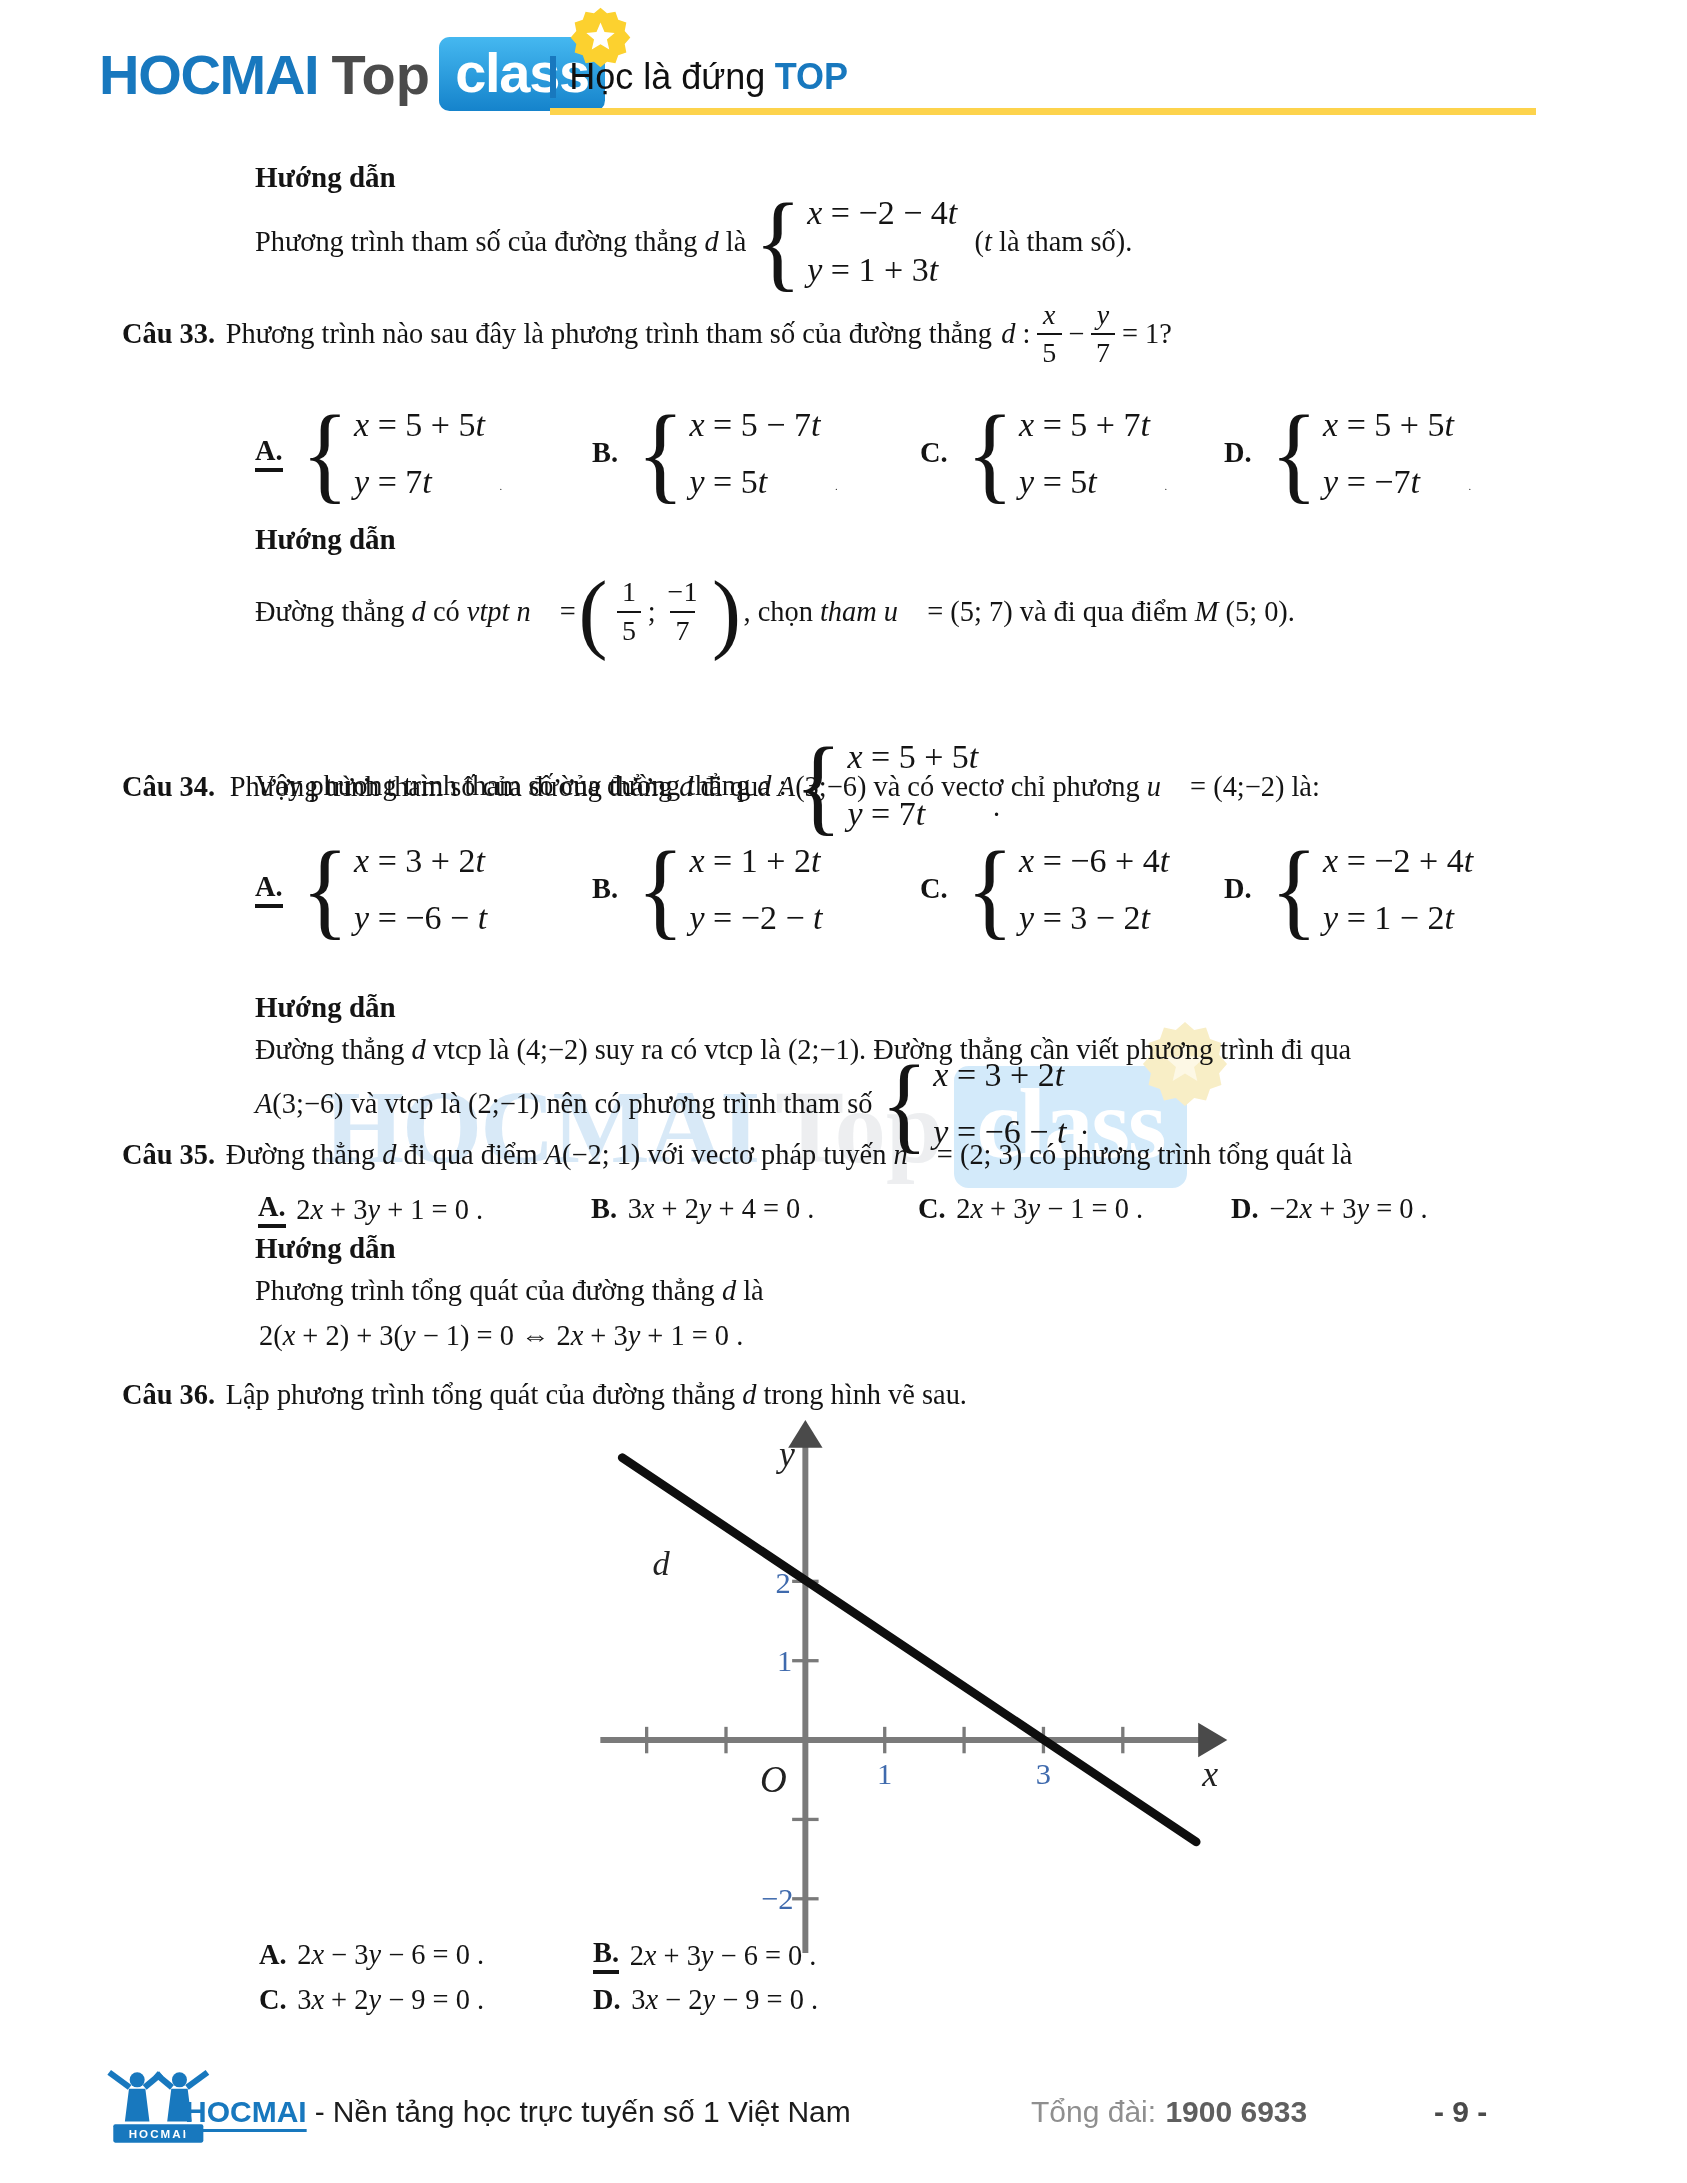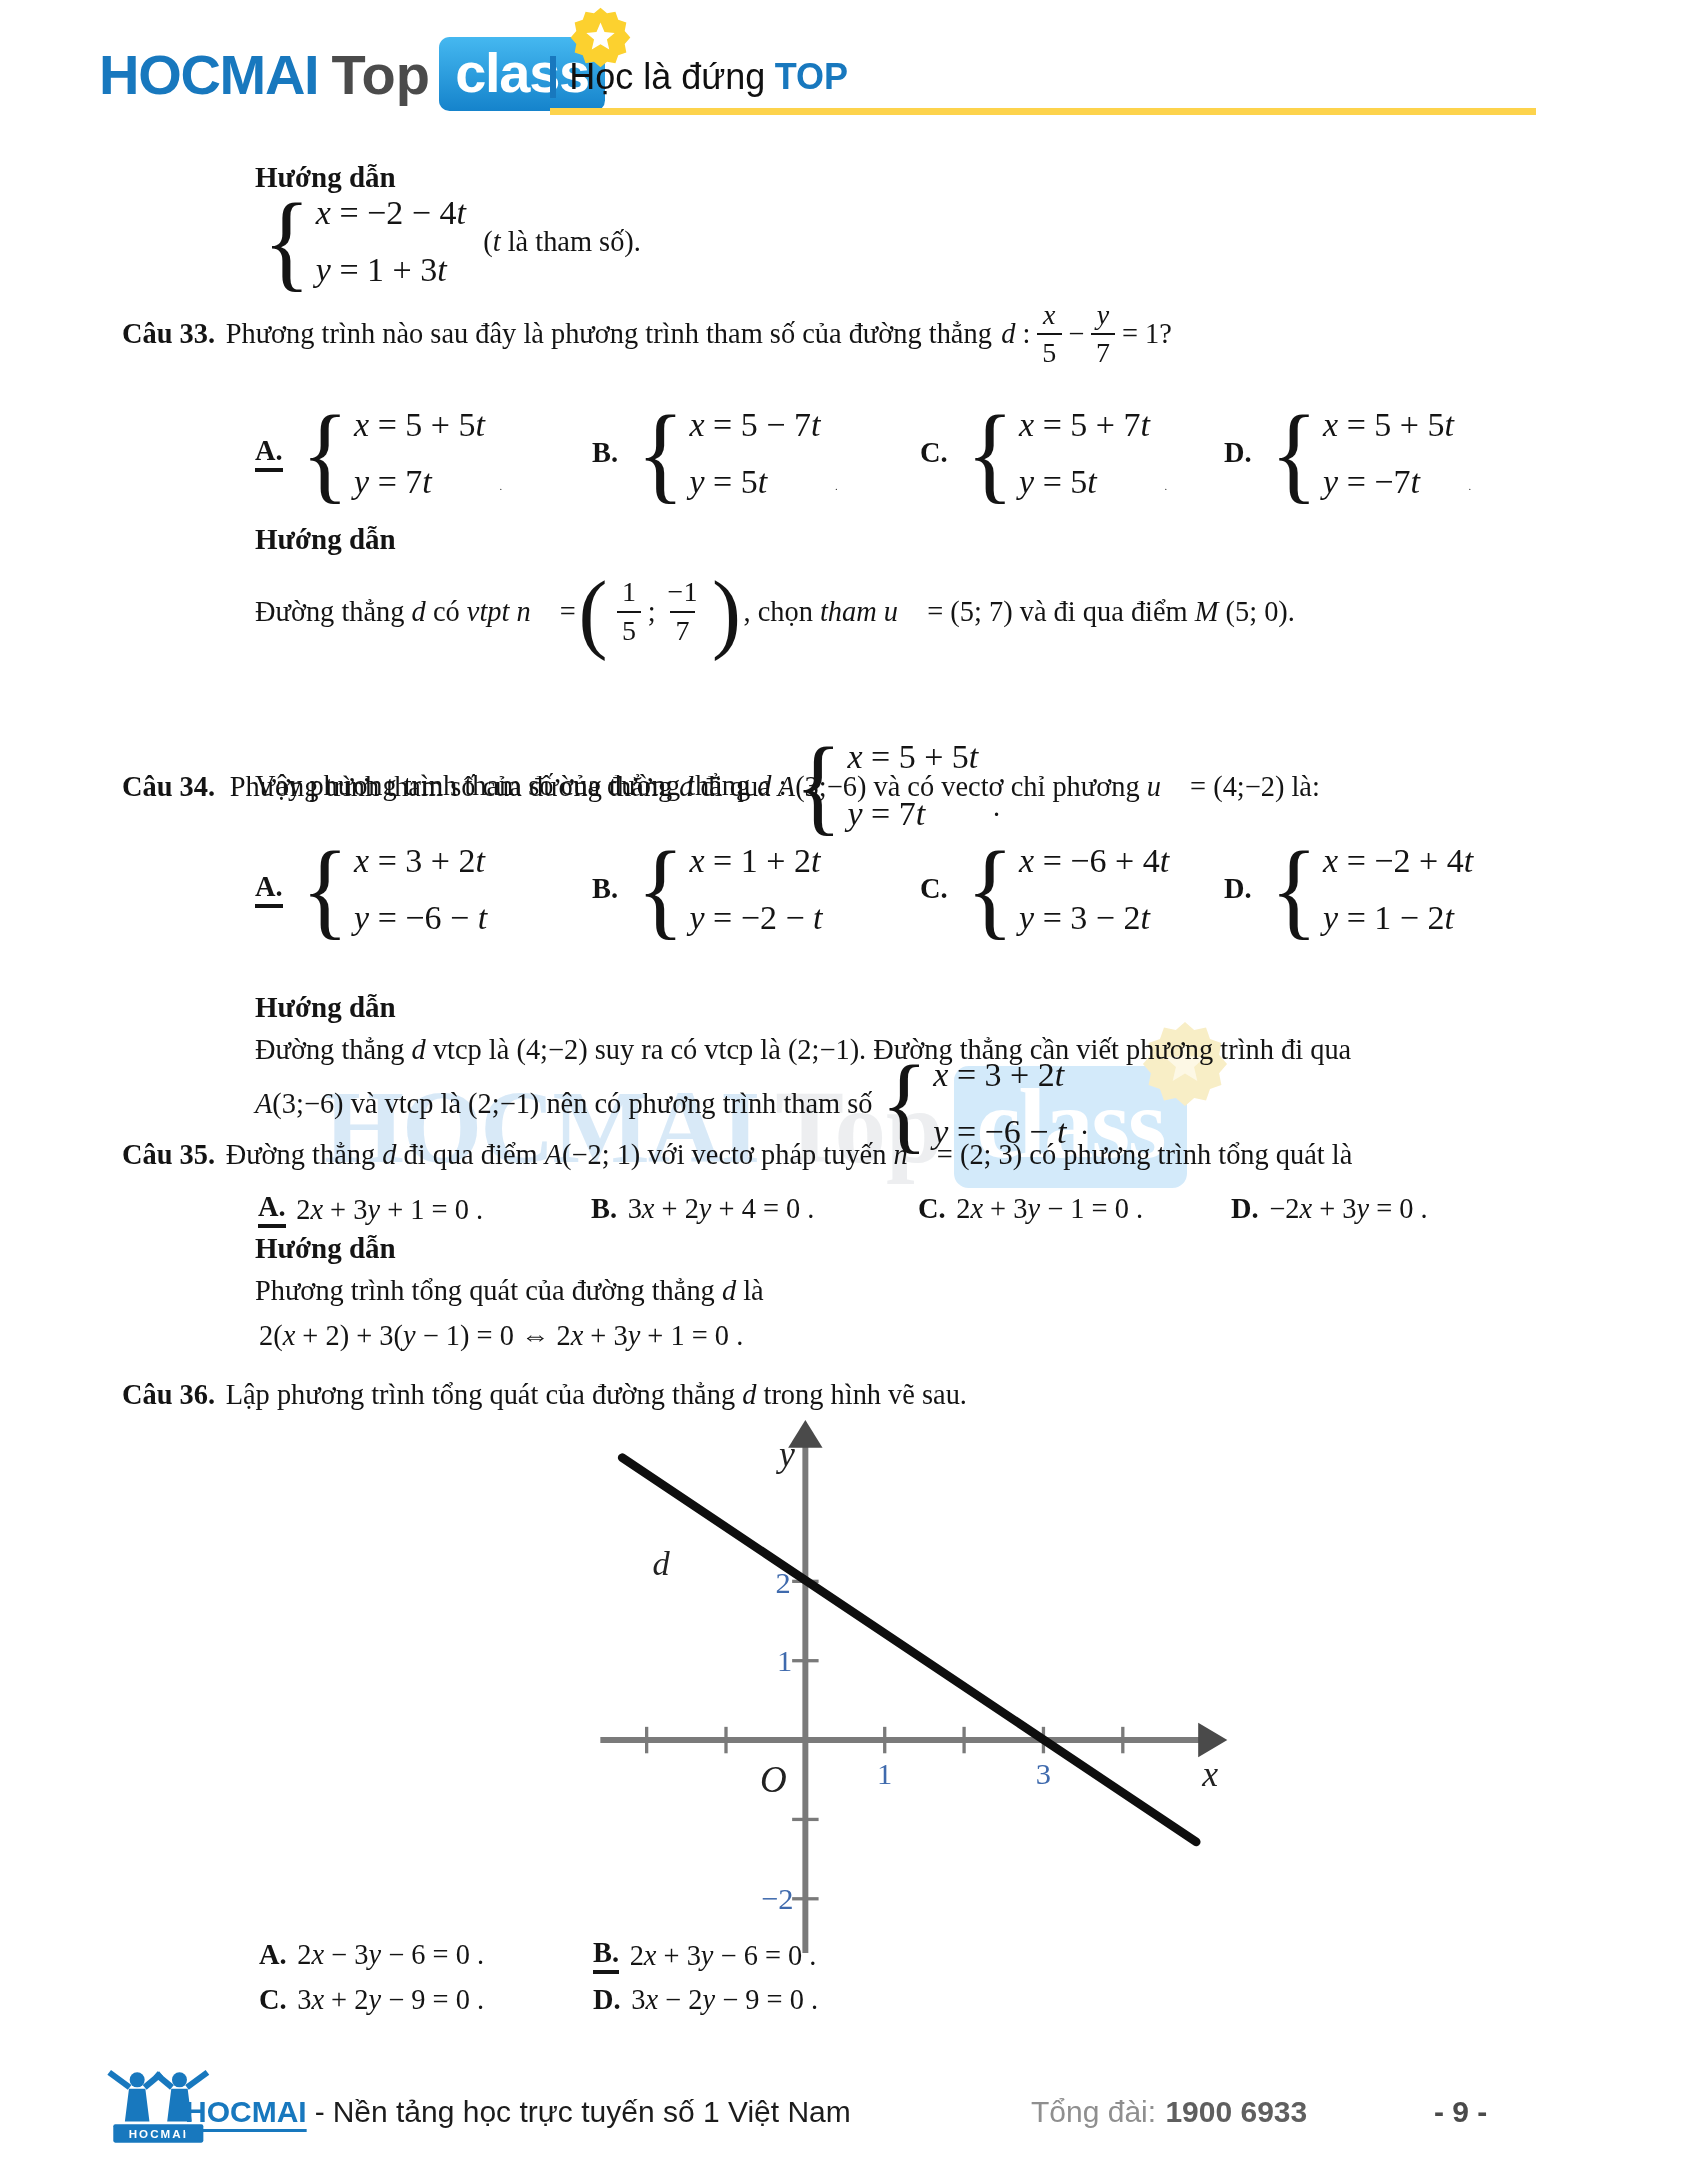--- a/index.html
+++ b/index.html
@@ -84,20 +84,21 @@
 
   <div class="abs tagline sans" style="left:550px;top:56px;z-index:2;">
     <span class="tag-bar"></span>
     <span>Học là đứng</span>
     <span class="tag-top">TOP</span>
   </div>
   <div class="abs yellow-line" style="left:550px;top:108px;width:986px;height:7.3px;z-index:2;"></div>
 
   <div class="abs hd" style="left:255px;top:161px;z-index:2;">Hướng dẫn</div>
   <div class="abs row t" style="left:255px;top:184px;z-index:2;">
+    <span>Phương trình tham số của đường thẳng <i>d</i> là</span>
     <span class="cases">
       <span class="brace">{</span>
       <span class="col">
         <span><i>x</i> = −2 − 4<i>t</i></span>
         <span><i>y</i> = 1 + 3<i>t</i></span>
       </span>
     </span>
     <span style="margin-left:9.3px;">(<i>t</i> là tham số).</span>
   </div>
 

